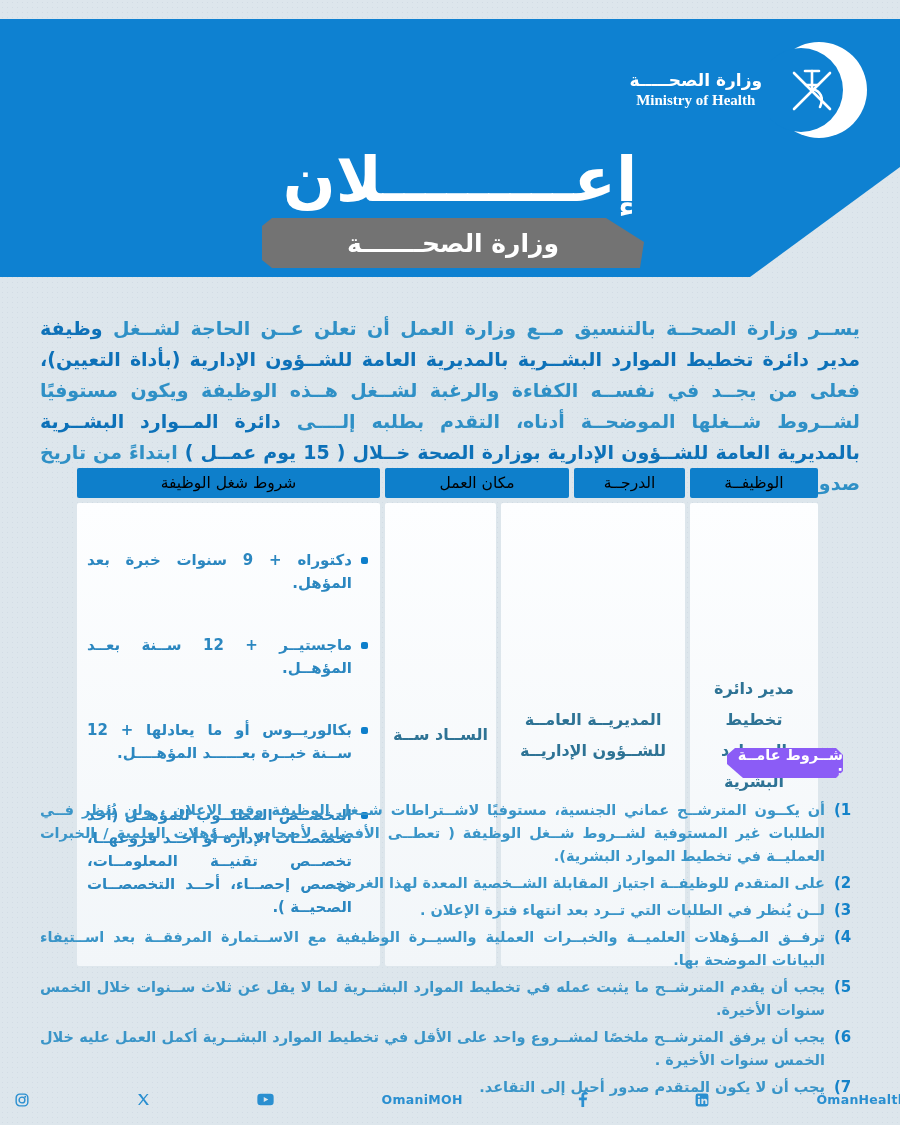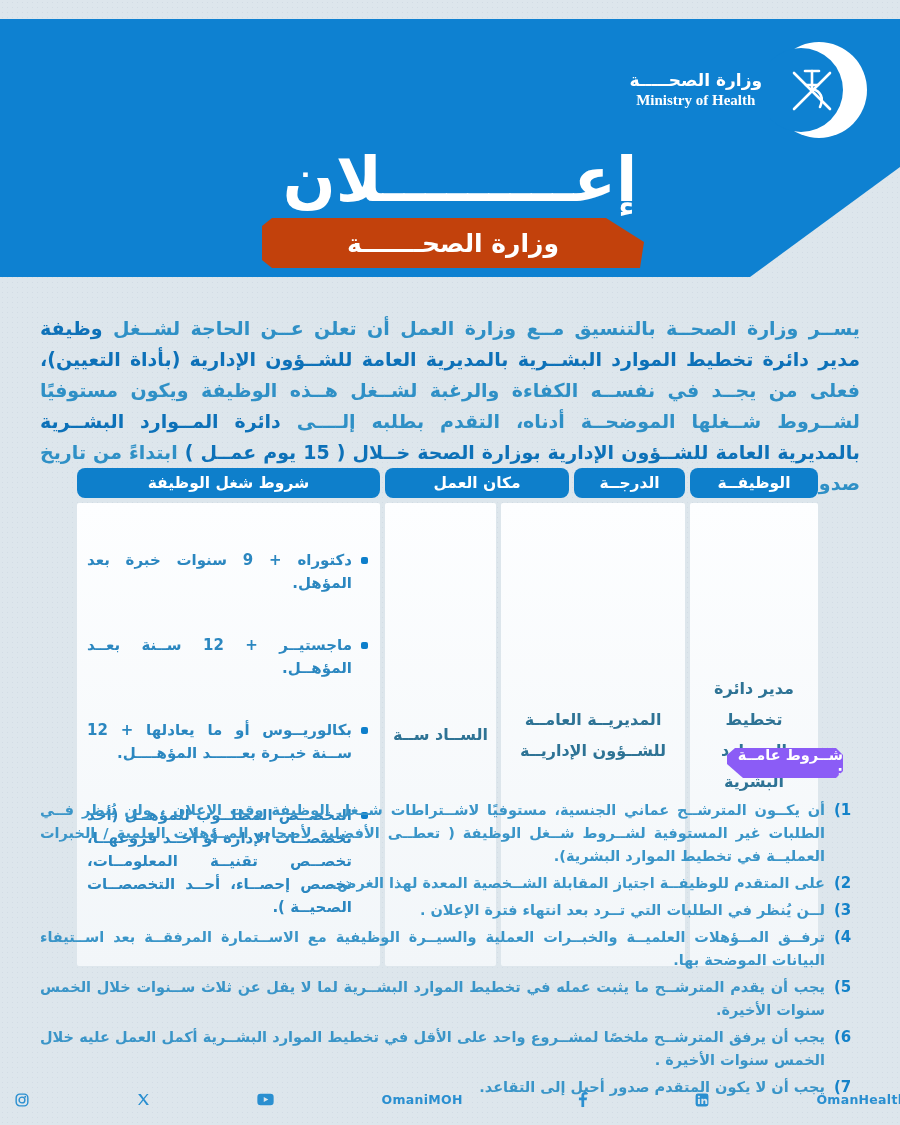--- a/index.html
+++ b/index.html
@@ -21,40 +21,40 @@
   .logo-text{color:#fff;text-align:center;line-height:1.25;}
   .logo-ar{font-size:17px;font-weight:bold;white-space:nowrap;}
   .logo-en{font-family:"Liberation Serif", serif;font-size:15px;font-weight:bold;white-space:nowrap;}
   .crescent{width:98px;height:98px;}
   .banner-title{
     position:absolute;top:130px;left:180px;width:560px;
     text-align:center;color:#fff;font-size:62px;font-weight:bold;line-height:1;
   }
   .banner-subtitle{
     position:absolute;top:218px;left:262px;width:382px;height:50px;
-    background:#c2410c;
+    background:#737373;
     clip-path:polygon(10px 0,344px 0,382px 24px,378px 50px,10px 50px,0 42px,0 8px);
     color:#fff;font-size:25px;font-weight:bold;
     display:flex;align-items:center;justify-content:center;padding-bottom:3px;
     direction:rtl;
   }
   
   .intro{
     position:absolute;top:294px;right:40px;width:820px;
     direction:rtl;text-align:justify;
     font-size:19px;line-height:31px;font-weight:bold;color:#2f90c6;
   }
   .intro .hl{color:#0d71b8;}
   
   .jobtable{position:absolute;top:468px;right:82px;width:747px;direction:rtl;}
   .thead{display:flex;gap:5px;height:30px;margin-bottom:5px;}
   .th{
-    background:#0e7fcb;color:#ffffff;border-radius:8px;
+    background:#0e7fcb;color:#000000;border-radius:2px;
     display:flex;align-items:center;justify-content:center;
-    font-size:15.5px;font-weight:bold;
+    font-size:15.5px;font-weight:normal;
   }
   .tbody{display:flex;gap:5px;}
   .td{
     background:linear-gradient(180deg,#fdfeff,#f2f6f9);
     border-radius:2px;min-height:228px;
     display:flex;align-items:center;justify-content:center;text-align:center;
     color:#2e7395;font-size:16px;font-weight:bold;line-height:31px;
     white-space:pre-line;
   }
   .c-job{width:128px;}

